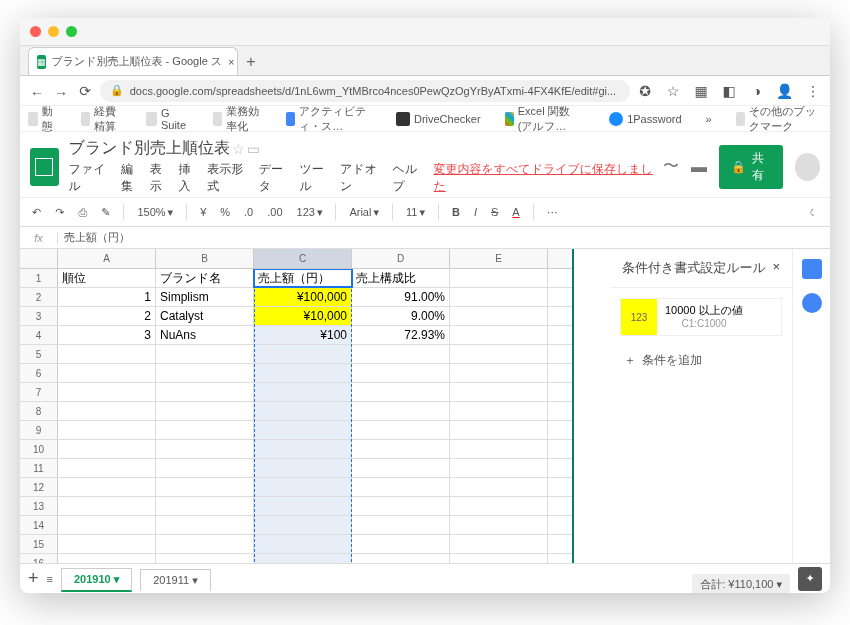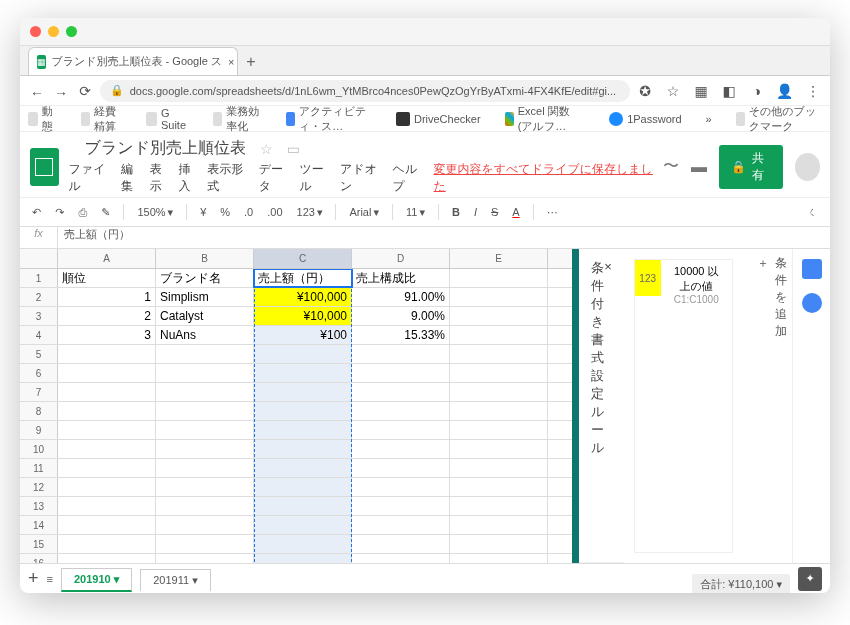--- a/index.html
+++ b/index.html
@@ -19,51 +19,51 @@
   .url-icons { display:flex; gap:10px; align-items:center; }
   .bookmark-bar { height: 26px; display: flex; align-items: center; padding: 0 8px; gap: 24px; border-bottom: 1px solid #eee; font-size: 11px; color: #555; }
   .bm { display:flex; align-items:center; gap:4px; }
   .bm-ico { width:14px; height:14px; background:#ddd; border-radius:2px; }
   .bm-right { margin-left:auto; display:flex; gap:6px; align-items:center; }
   .app { flex:1; display:flex; flex-direction:column; overflow:hidden; }
   .app-header { display:flex; align-items:center; padding: 6px 10px 2px; gap:10px; }
   .sheets-logo { width:30px; height:38px; background:#0f9d58; border-radius:3px; position:relative; display:flex; align-items:center; justify-content:center; }
   .sheets-logo::before { content:""; width:16px; height:16px; border:1.5px solid #fff; }
   .doc-title-wrap { display:flex; flex-direction:column; gap:2px; }
-  .doc-title-row { display:flex; align-items:center; gap:14px;margin-left:16px; }
+  .doc-title-row { display:flex; align-items:center; gap:2px; }
   .doc-title { font-size:16px; color:#444; }
   .star { color:#bbb; font-size:14px; }
   .menu-row { display:flex; gap:6px; font-size:12px; color:#444; }
   .menu-row span { cursor:default; }
   .save-status { color:#ef4444; text-decoration:underline; font-size:12px; }
   .header-right { margin-left:auto; display:flex; align-items:center; gap:12px; }
   .share-btn { background:#0f9d58; color:#fff; border-radius:3px; padding:5px 12px; font-size:12px; display:flex; gap:6px; align-items:center; }
   .avatar { width:28px; height:28px; border-radius:50%; background:#ddd; }
   .toolbar { height:30px; border-top:1px solid #eee; border-bottom:1px solid #ddd; display:flex; align-items:center; padding:0 8px; gap:6px; font-size:11px; color:#555; }
   .tb-item { padding:2px 4px; display:flex; align-items:center; gap:2px; }
   .tb-sep { width:1px; height:16px; background:#ddd; margin:0 3px; }
-  .fx-row { height:22px; border-bottom:1px solid #ddd; display:flex; font-size:11px; color:#555; }
+  .fx-row { height:22px; border-bottom:1px solid #ddd; display:flex; align-items:center; font-size:11px; color:#555; }
   .fx-label { width:38px; text-align:center; font-style:italic; color:#999; border-right:1px solid #ddd; }
   .fx-val { padding:0 6px; }
   .main-area { flex:1; display:flex; overflow:hidden; }
   .grid-wrap { flex:1; display:flex; flex-direction:column; overflow:hidden; }
   .col-headers { display:flex; height:20px; background:#f8f8f8; border-bottom:1px solid #ccc; font-size:10px; color:#666; }
   .corner { width:38px; border-right:1px solid #ccc; }
   .col-h { width:98px; border-right:1px solid #ccc; display:flex; align-items:center; justify-content:center; }
   .col-h.sel { background:#d0d7e2; }
   .rows { flex:1; overflow:hidden; position:relative; }
   .row { display:flex; height:19px; border-bottom:1px solid #ddd; font-size:12px; }
   .row-h { width:38px; background:#f8f8f8; border-right:1px solid #ccc; display:flex; align-items:center; justify-content:center; font-size:10px; color:#666; }
   .cell { width:98px; border-right:1px solid #ddd; padding:0 4px; display:flex; align-items:center; overflow:hidden; white-space:nowrap; }
   .cell.r { justify-content:flex-end; }
   .cell.hl { background:#ffff00; }
   .cell.sel { background:#e8eef7; }
   .cell.active { outline:2px solid #1a73e8; outline-offset:-1px; background:#fff; }
   .sel-border { position:absolute; border:1px dashed #1a73e8; pointer-events:none; }
-  .sidebar { width:220px; border-left:7px solid #0f766e; display:flex; flex-direction:row; background:#fff; position:relative; }
+  .sidebar { width:220px; border-left:2px solid #0f766e; display:flex; flex-direction:column; background:#fff; position:relative;padding-left:36px; }
   .sidebar-title { padding:10px 12px; font-size:13px; color:#444; display:flex; justify-content:space-between; border-bottom:1px solid #eee; }
   .cf-rule { margin:10px; border:1px solid #eee; display:flex; }
   .cf-swatch { width:36px; height:36px; background:#ffff00; display:flex; align-items:center; justify-content:center; font-size:10px; color:#666; }
   .cf-info { padding:4px 8px; font-size:11px;text-align:center; }
   .cf-range { color:#999; font-size:10px; }
   .add-rule { margin:6px 14px; font-size:12px; color:#555; display:flex; gap:6px; }
   .right-strip { width:38px; border-left:1px solid #eee; display:flex; flex-direction:column; align-items:center; padding:10px 0; gap:14px; }
   .strip-ico { width:20px; height:20px; border-radius:3px; }
   .footer { height:30px; border-top:1px solid #ddd; display:flex; align-items:center; padding:0 8px; gap:8px; font-size:11px; color:#555; }
   .sheet-tab { padding:4px 12px; border:1px solid #ccc; border-bottom:none; background:#fff; position:relative; top:1px; }
@@ -259,21 +259,21 @@
               <div class="cell">Catalyst</div>
               <div class="cell r hl">¥10,000</div>
               <div class="cell r">9.00%</div>
               <div class="cell"></div>
             </div>
             <div class="row">
               <div class="row-h">4</div>
               <div class="cell r">3</div>
               <div class="cell">NuAns</div>
               <div class="cell r sel">¥100</div>
-              <div class="cell r">15.33%</div>
+              <div class="cell r">72.93%</div>
               <div class="cell"></div>
             </div>
             <div class="row">
               <div class="row-h">5</div>
               <div class="cell"></div>
               <div class="cell"></div>
               <div class="cell sel"></div>
               <div class="cell"></div>
               <div class="cell"></div>
             </div>

